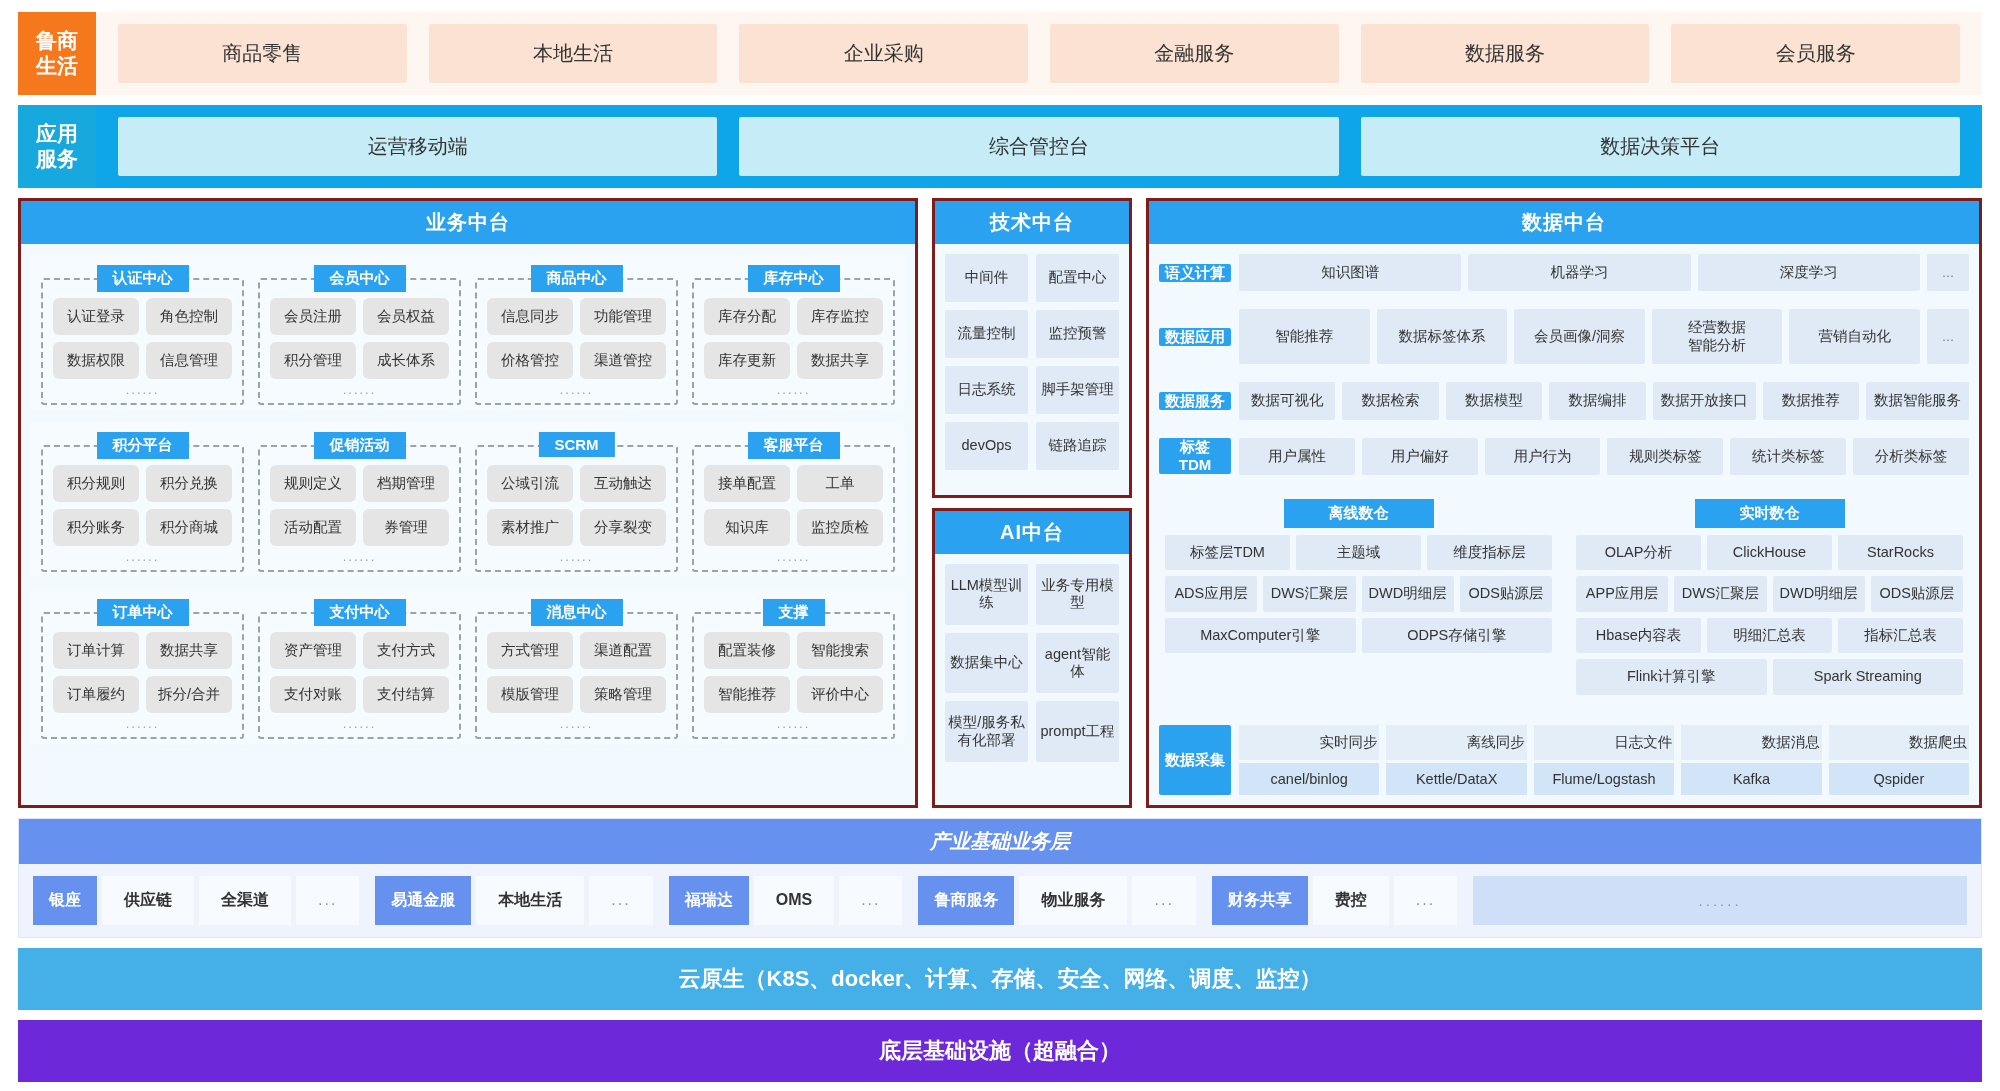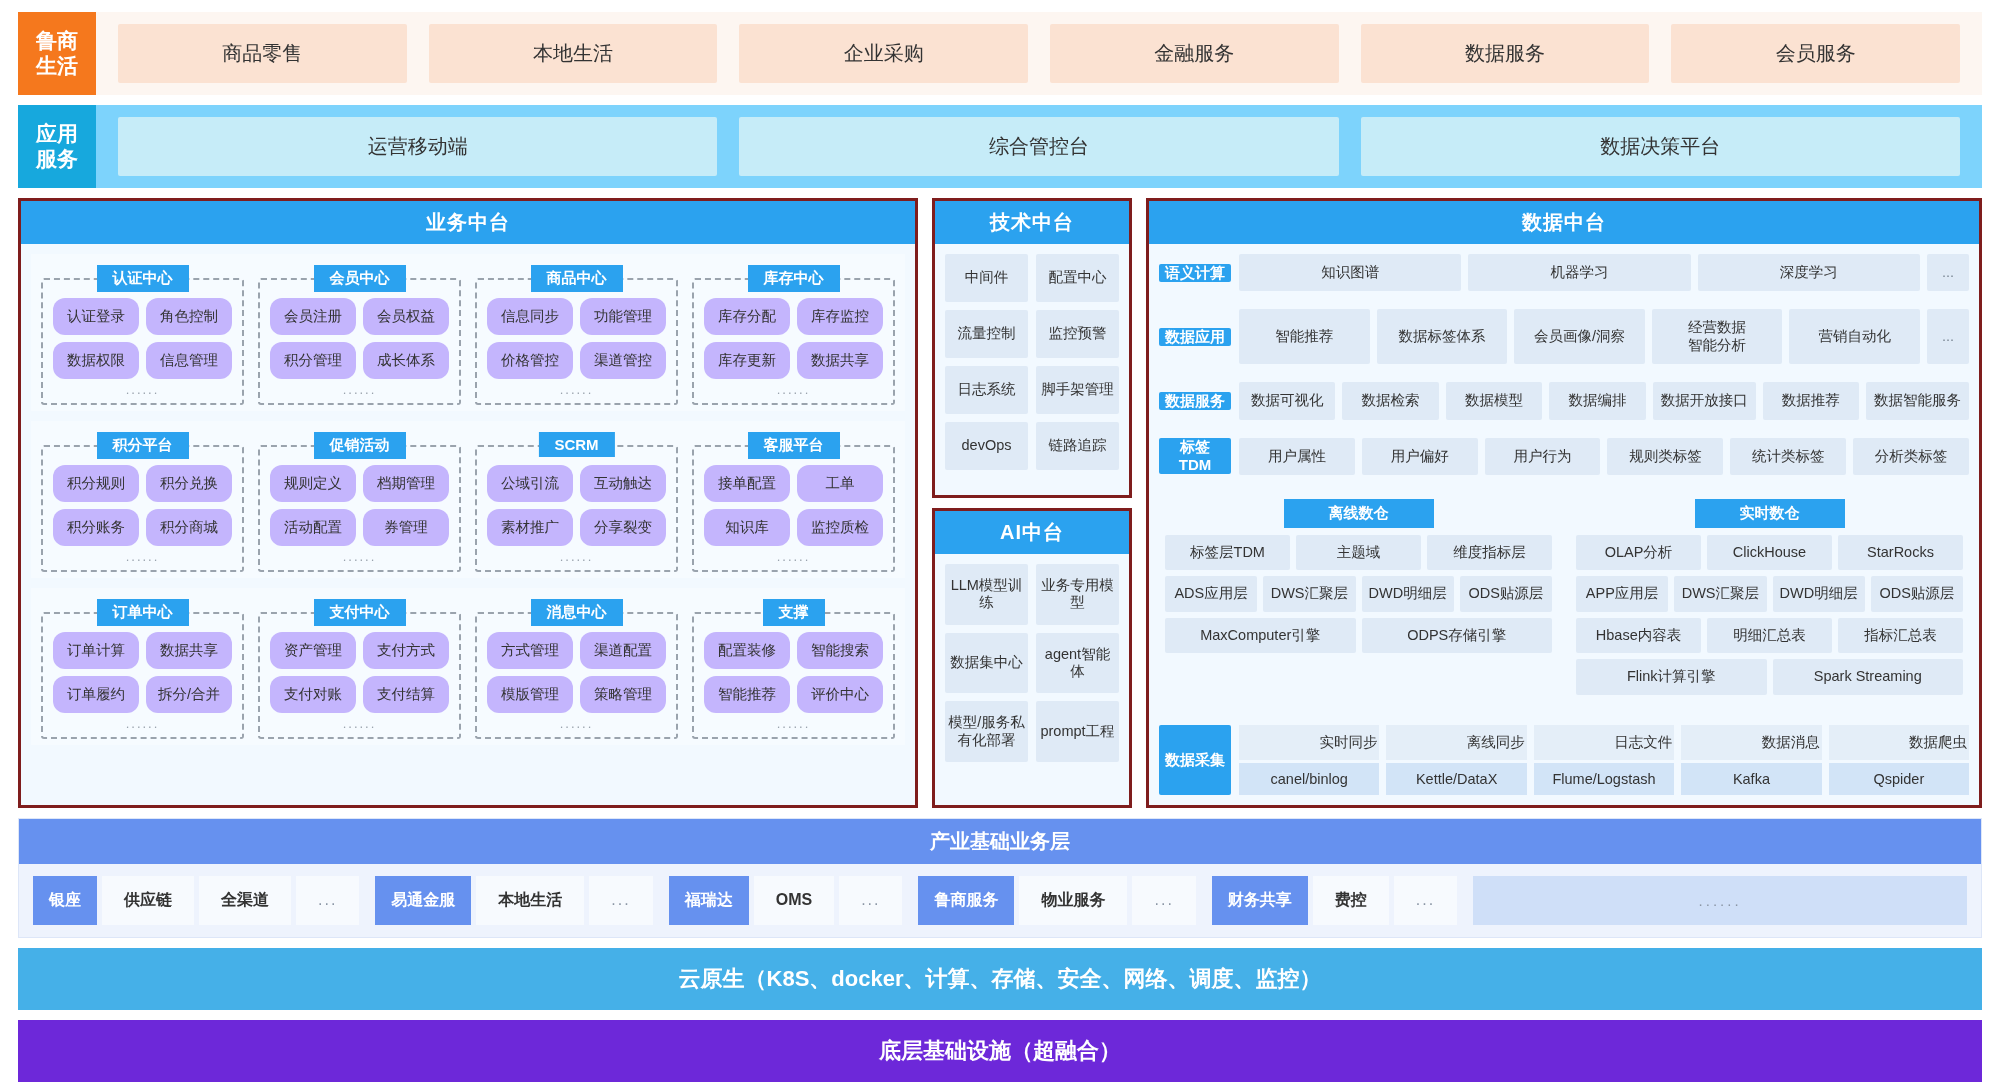--- a/index.html
+++ b/index.html
@@ -24,21 +24,21 @@
     flex: 1; text-align: center; font-size: 20px; padding: 16px 4px; border-radius: 2px;
   }
 
   
   .band-lushang .band-tag { background: #f5781d; }
   .band-lushang .band-body { background: #fdf6f1; }
   .band-lushang .band-cell { background: #fbe2d2; color: #333; }
 
   
   .band-app .band-tag { background: #17a8dd; }
-  .band-app .band-body { background: #7dd3fc; }
+  .band-app .band-body { background: #0ea5e9; }
   .band-app .band-cell { background: #c6ecf8; color: #333; }
 
   
   .mid { display: flex; gap: 14px; align-items: stretch; }
   .panel { background: #f2f9ff; border: 3px solid #7f1d1d; display: flex; flex-direction: column; }
   .panel-title {
     background: #2ba2ef; color: #fff; font-weight: bold; font-size: 20px;
     text-align: center; padding: 8px 0; letter-spacing: 1px;
   }
   .panel-body { padding: 10px; display: flex; flex-direction: column; gap: 10px; flex: 1; }
@@ -48,22 +48,22 @@
   .biz-row { display: flex; gap: 14px; background: #f6fbff; padding: 12px 10px 6px; }
   .dashgroup { flex: 1; position: relative; border: 2px dashed #9aa3ad; border-radius: 3px;
                padding: 18px 10px 6px; margin-top: 12px; }
   .dashgroup-title {
     position: absolute; top: -15px; left: 50%; transform: translateX(-50%);
     background: #2ba2ef; color: #fff; font-weight: bold; font-size: 15px;
     padding: 4px 16px; white-space: nowrap;
   }
   .dg-grid { display: grid; grid-template-columns: 1fr 1fr; gap: 7px; }
   .chip {
-    background: #c4b5fd; color: #333; font-size: 14.5px; text-align: center;
-    padding: 9px 2px; border-radius: 12px; white-space: nowrap;
+    background: #e5e5e5; color: #333; font-size: 14.5px; text-align: center;
+    padding: 9px 2px; border-radius: 6px; white-space: nowrap;
   }
   .dots { text-align: center; font-size: 13px; color: #9aa3ad; letter-spacing: 2px; padding-top: 3px; }
 
   
   .techcol { flex: 0 0 200px; display: flex; flex-direction: column; gap: 10px; }
   .tech-grid { display: grid; grid-template-columns: 1fr 1fr; gap: 8px; }
   .tech-chip {
     background: #dfeaf6; font-size: 14.5px; text-align: center; padding: 13px 2px;
     border-radius: 2px; line-height: 1.2; min-height: 48px;
     display: flex; align-items: center; justify-content: center;
@@ -95,21 +95,21 @@
   .collect-row { display: flex; gap: 8px; align-items: stretch; }
   .collect-chips { flex: 1; display: flex; gap: 7px; }
   .cc { flex: 1; display: flex; flex-direction: column; gap: 3px; }
   .cc-top { background: #e4eef8; font-size: 14.5px; text-align: right; padding: 8px 2px; }
   .cc-bot { background: #d2e4f7; font-size: 14.5px; text-align: center; padding: 8px 2px; }
 
   
   .industry { background: #eef3fd; border: 1px solid #dde6f8; }
   .industry-title {
     background: #6691ef; color: #fff; font-weight: bold; font-size: 20px;
-    text-align: center; padding: 9px 0;
+    text-align: center; padding: 9px 0; font-style: italic;
   }
   .industry-body { display: flex; gap: 16px; padding: 12px 14px; }
   .ind-group { display: flex; gap: 5px; }
   .ind-head {
     background: #6691ef; color: #fff; font-weight: bold; font-size: 16px;
     padding: 14px 16px; display: flex; align-items: center; justify-content: center;
     white-space: nowrap;
   }
   .ind-cell {
     background: #f7fafe; font-size: 16px; font-weight: bold; color: #333;

